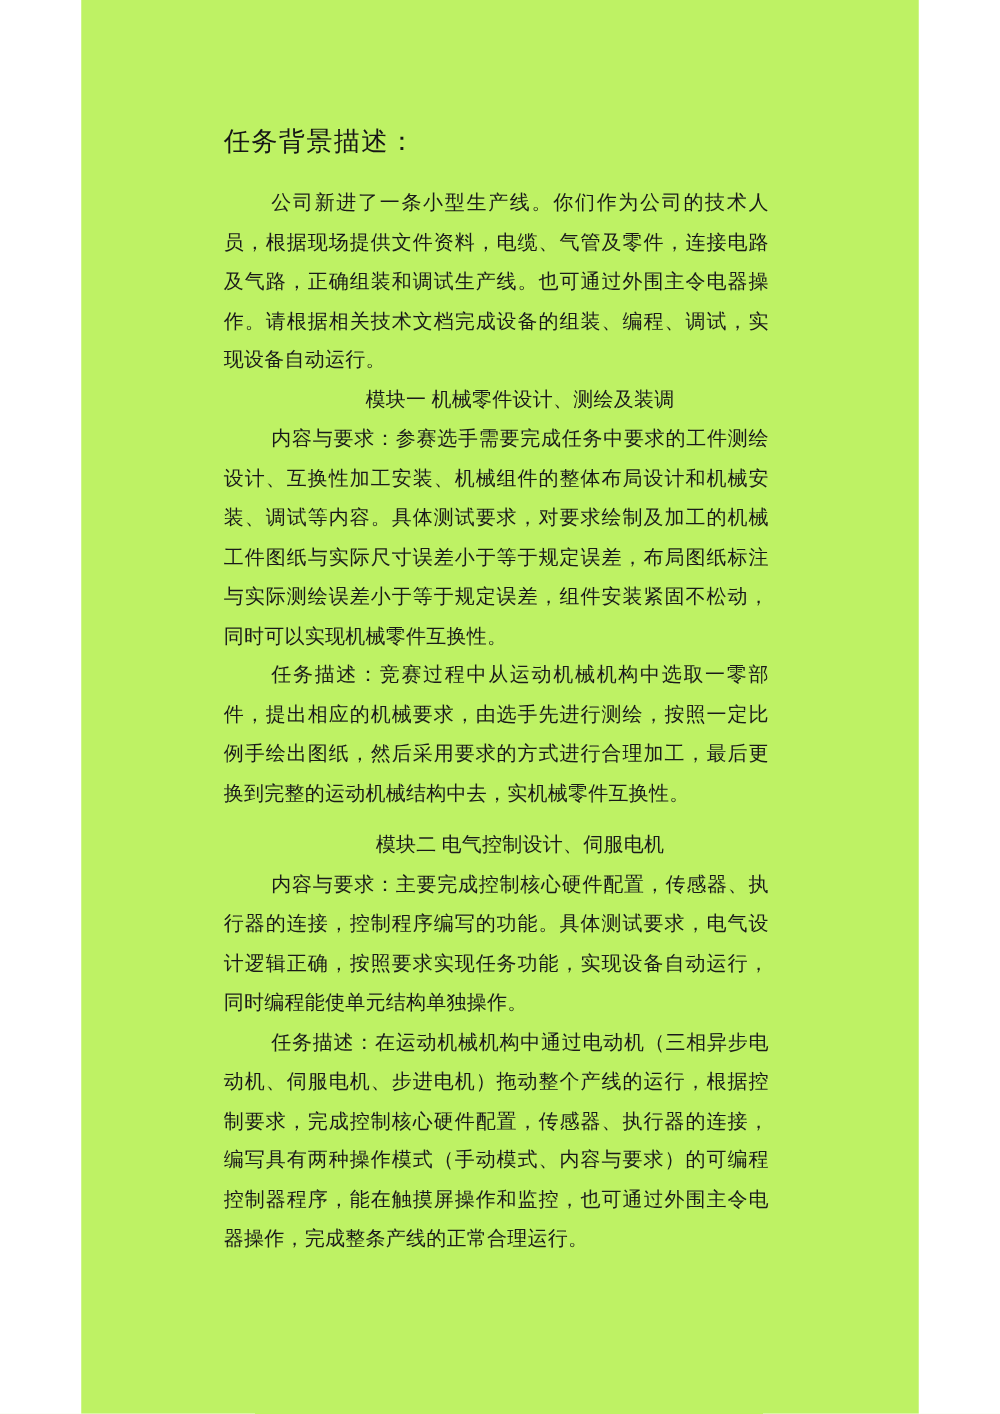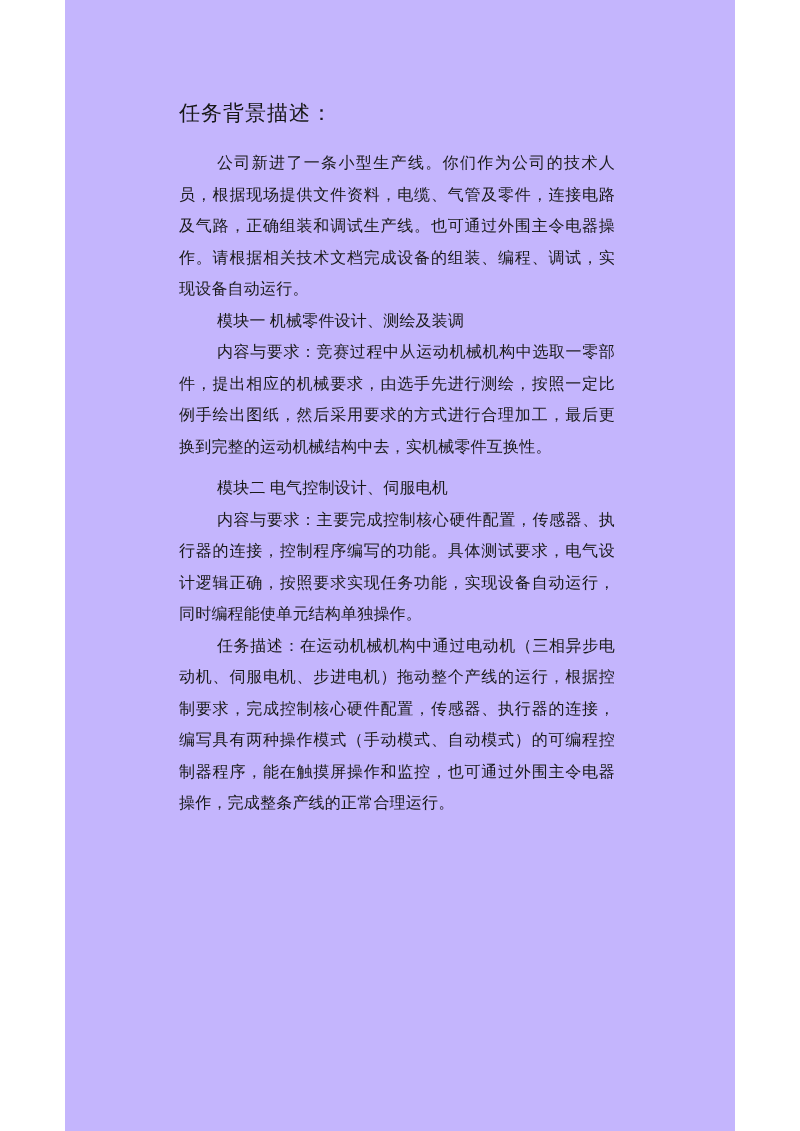--- a/index.html
+++ b/index.html
@@ -5,21 +5,21 @@
   html, body {
     margin: 0;
     padding: 0;
     background: #ffffff;
   }
   .page {
     position: relative;
     width: 670px;
     height: 1131px;
     margin: 0 auto;
-    background: #c4b5fd;
+    background: #bef264;
     overflow: hidden;
     font-family: "Liberation Serif", "DejaVu Serif", serif;
     color: #1a1a1a;
   }
   .content {
     padding: 96px 120px 0 114px;
   }
   .doc-title {
     font-size: 21px;
     line-height: 34px;
@@ -31,41 +31,42 @@
   .para {
     font-size: 16px;
     line-height: 31.5px;
     letter-spacing: 0.2px;
     margin: 0;
     text-align: justify;
     text-indent: 38px;
     color: #1a1a1a;
   }
   .para.heading {
-    text-align: left;
+    text-align: center;
   }
   .para.heading.gap-before {
     margin-top: 10px;
   }
 </style>
 </head>
 <body>
 
 <div class="page">
   <div class="content">
 
     <h1 class="doc-title">任务背景描述：</h1>
 
     <p class="para">公司新进了一条小型生产线。你们作为公司的技术人员，根据现场提供文件资料，电缆、气管及零件，连接电路及气路，正确组装和调试生产线。也可通过外围主令电器操作。请根据相关技术文档完成设备的组装、编程、调试，实现设备自动运行。</p>
 
     <p class="para heading">模块一 机械零件设计、测绘及装调</p>
 
+    <p class="para">内容与要求：参赛选手需要完成任务中要求的工件测绘设计、互换性加工安装、机械组件的整体布局设计和机械安装、调试等内容。具体测试要求，对要求绘制及加工的机械工件图纸与实际尺寸误差小于等于规定误差，布局图纸标注与实际测绘误差小于等于规定误差，组件安装紧固不松动，同时可以实现机械零件互换性。</p>
 
-    <p class="para">内容与要求：竞赛过程中从运动机械机构中选取一零部件，提出相应的机械要求，由选手先进行测绘，按照一定比例手绘出图纸，然后采用要求的方式进行合理加工，最后更换到完整的运动机械结构中去，实机械零件互换性。</p>
+    <p class="para">任务描述：竞赛过程中从运动机械机构中选取一零部件，提出相应的机械要求，由选手先进行测绘，按照一定比例手绘出图纸，然后采用要求的方式进行合理加工，最后更换到完整的运动机械结构中去，实机械零件互换性。</p>
 
     <p class="para heading gap-before">模块二 电气控制设计、伺服电机</p>
 
     <p class="para">内容与要求：主要完成控制核心硬件配置，传感器、执行器的连接，控制程序编写的功能。具体测试要求，电气设计逻辑正确，按照要求实现任务功能，实现设备自动运行，同时编程能使单元结构单独操作。</p>
 
-    <p class="para">任务描述：在运动机械机构中通过电动机（三相异步电动机、伺服电机、步进电机）拖动整个产线的运行，根据控制要求，完成控制核心硬件配置，传感器、执行器的连接，编写具有两种操作模式（手动模式、自动模式）的可编程控制器程序，能在触摸屏操作和监控，也可通过外围主令电器操作，完成整条产线的正常合理运行。</p>
+    <p class="para">任务描述：在运动机械机构中通过电动机（三相异步电动机、伺服电机、步进电机）拖动整个产线的运行，根据控制要求，完成控制核心硬件配置，传感器、执行器的连接，编写具有两种操作模式（手动模式、内容与要求）的可编程控制器程序，能在触摸屏操作和监控，也可通过外围主令电器操作，完成整条产线的正常合理运行。</p>
 
   </div>
 </div>
 
 </body></html>

